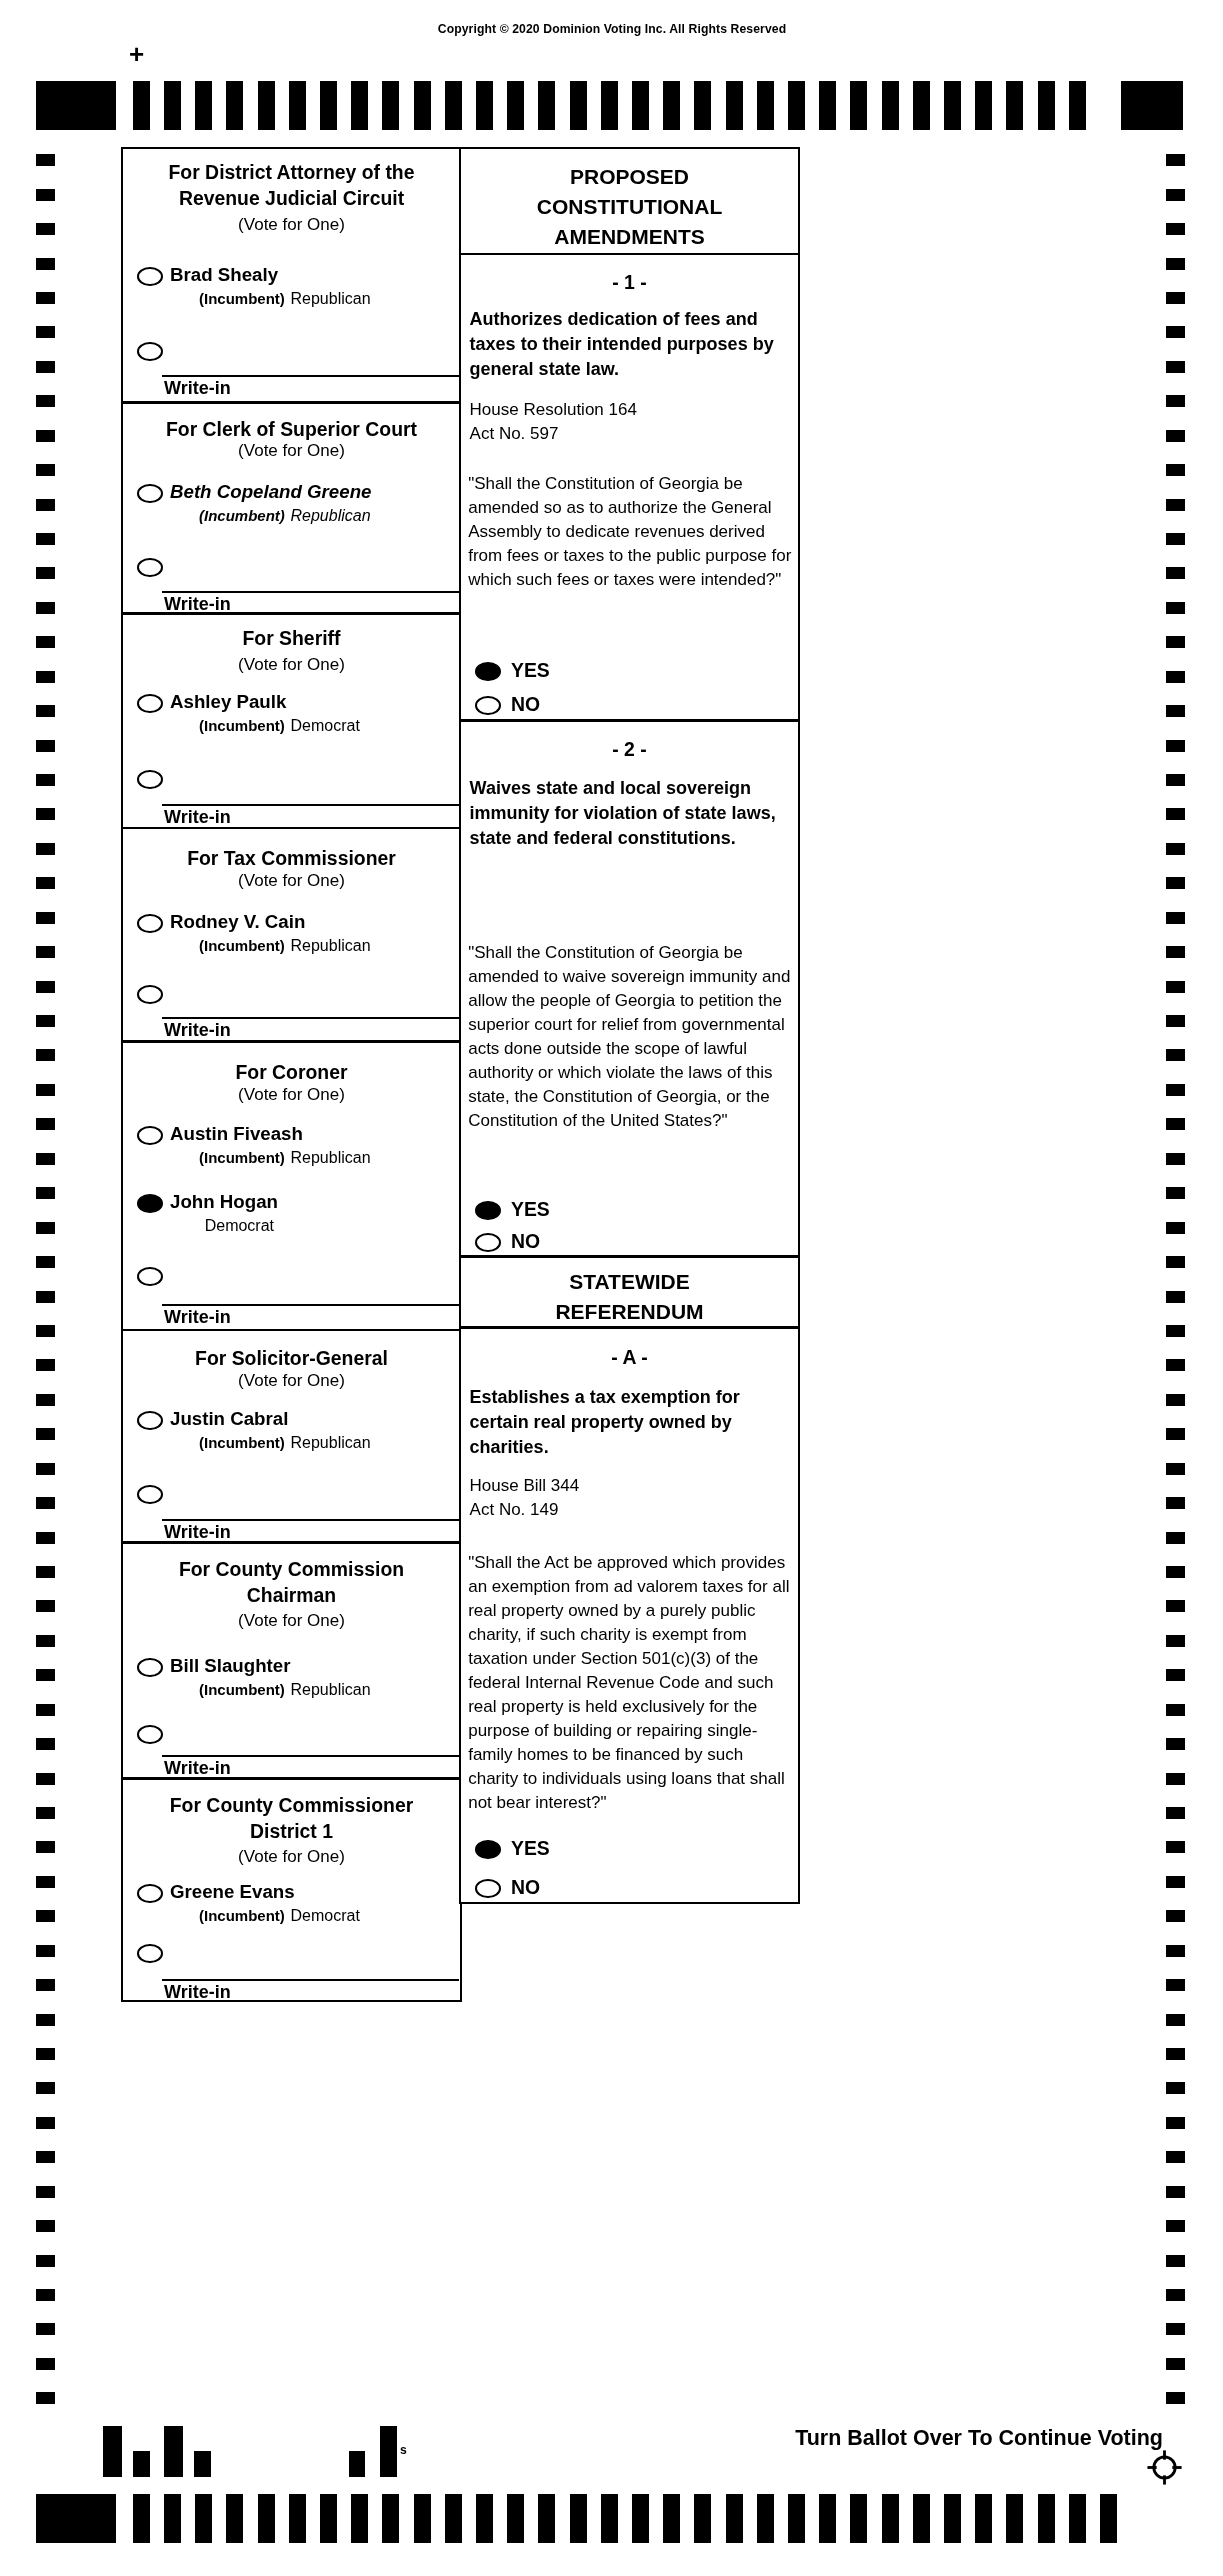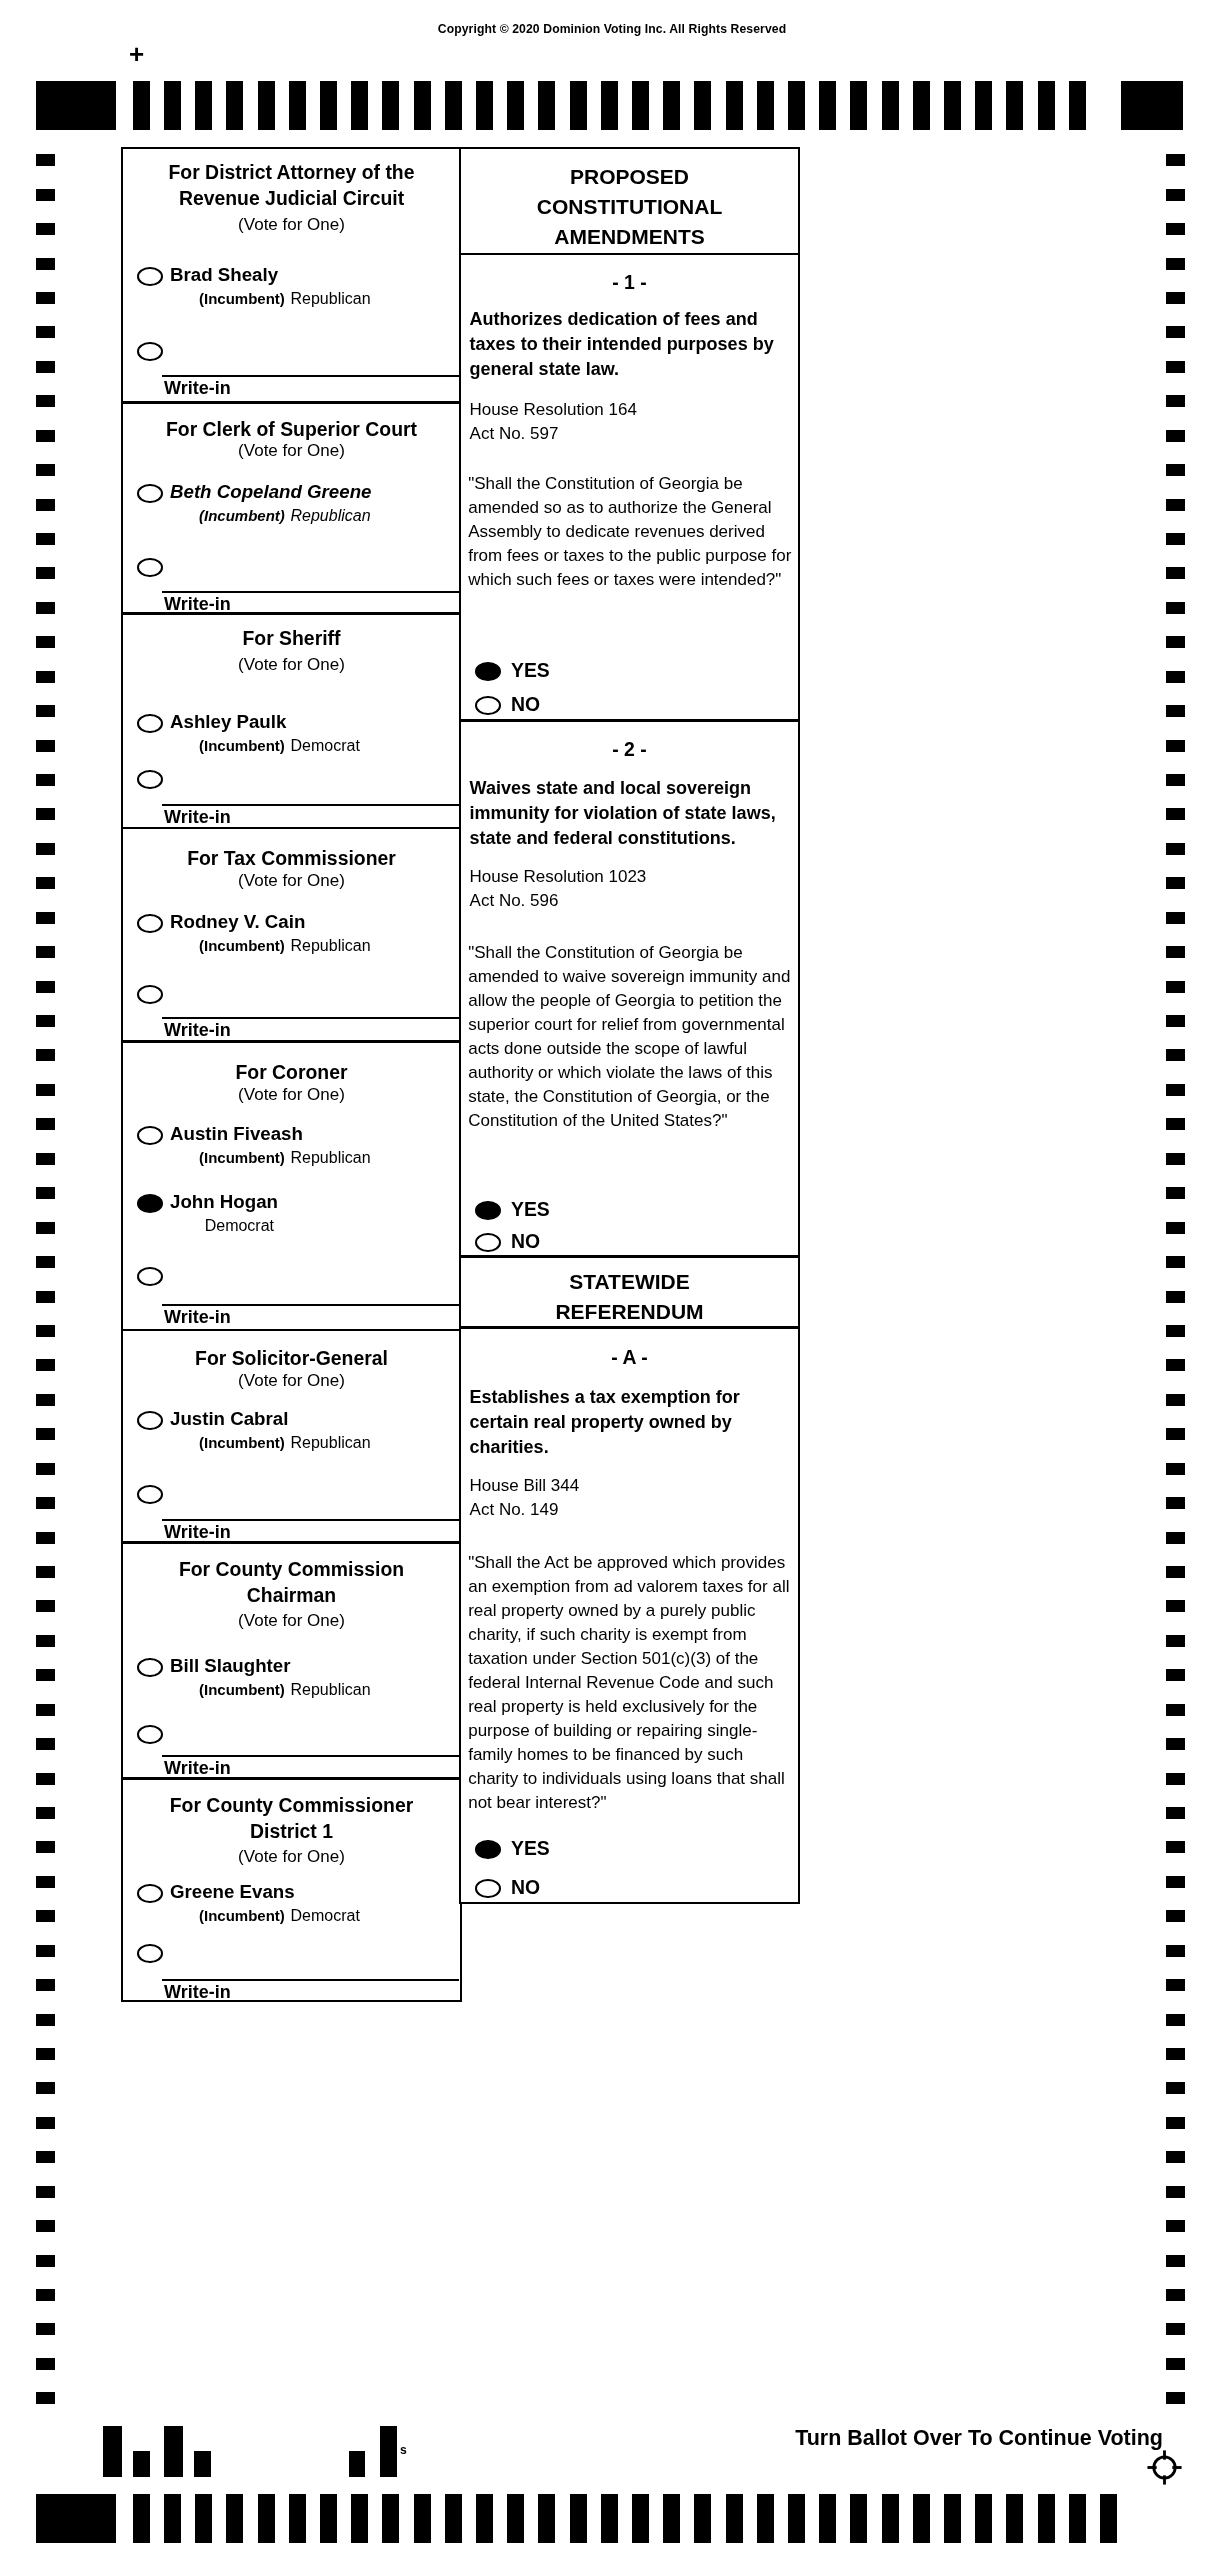--- a/index.html
+++ b/index.html
@@ -268,21 +268,21 @@
       <div class="wi-line"></div>
       <div class="wi-label">Write-in</div>
     </div>
   </div>
 
   <div class="contest" style="top:613px;height:216px;">
     <div class="c-title" style="top:10px;">
       <div>For Sheriff</div>
     </div>
     <div class="c-vote" style="top:40px;">(Vote for One)</div>
-    <div class="cand" style="top:96px;padding-left:36px;">
+    <div class="cand" style="top:76px;padding-left:36px;">
       <span class="oval"></span>
       <div class="cand-name">Ashley Paulk</div>
       <div class="cand-party">
         <span class="pp">(Incumbent)</span><span class="pn">Democrat</span>
       </div>
     </div>
     <div class="cand" style="top:152px;">
       <span class="oval"></span>
     </div>
     <div class="writein" style="top:189px;">
@@ -425,24 +425,20 @@
     </div>
     <div class="opt" style="top:438px;">
       <span class="oval"></span>
       <span class="opt-label">NO</span>
     </div>
   </div>
 
   <div class="measure" style="top:720px;height:537px;">
     <div class="m-num" style="top:16px;">- 2 -</div>
     <div class="m-summary" style="top:54px;">Waives state and local sovereign immunity for violation of state laws, state and federal constitutions.</div>
-    <div class="m-auth" style="top:143px;">
-      <div>House Resolution 1023</div>
-      <div>Act No. 596</div>
-    </div>
     <div class="m-question" style="top:219px;">"Shall the Constitution of Georgia be amended to waive sovereign immunity and allow the people of Georgia to petition the superior court for relief from governmental acts done outside the scope of lawful authority or which violate the laws of this state, the Constitution of Georgia, or the Constitution of the United States?"</div>
     <div class="opt" style="top:476px;">
       <span class="oval filled"></span>
       <span class="opt-label">YES</span>
     </div>
     <div class="opt" style="top:508px;">
       <span class="oval"></span>
       <span class="opt-label">NO</span>
     </div>
   </div>

